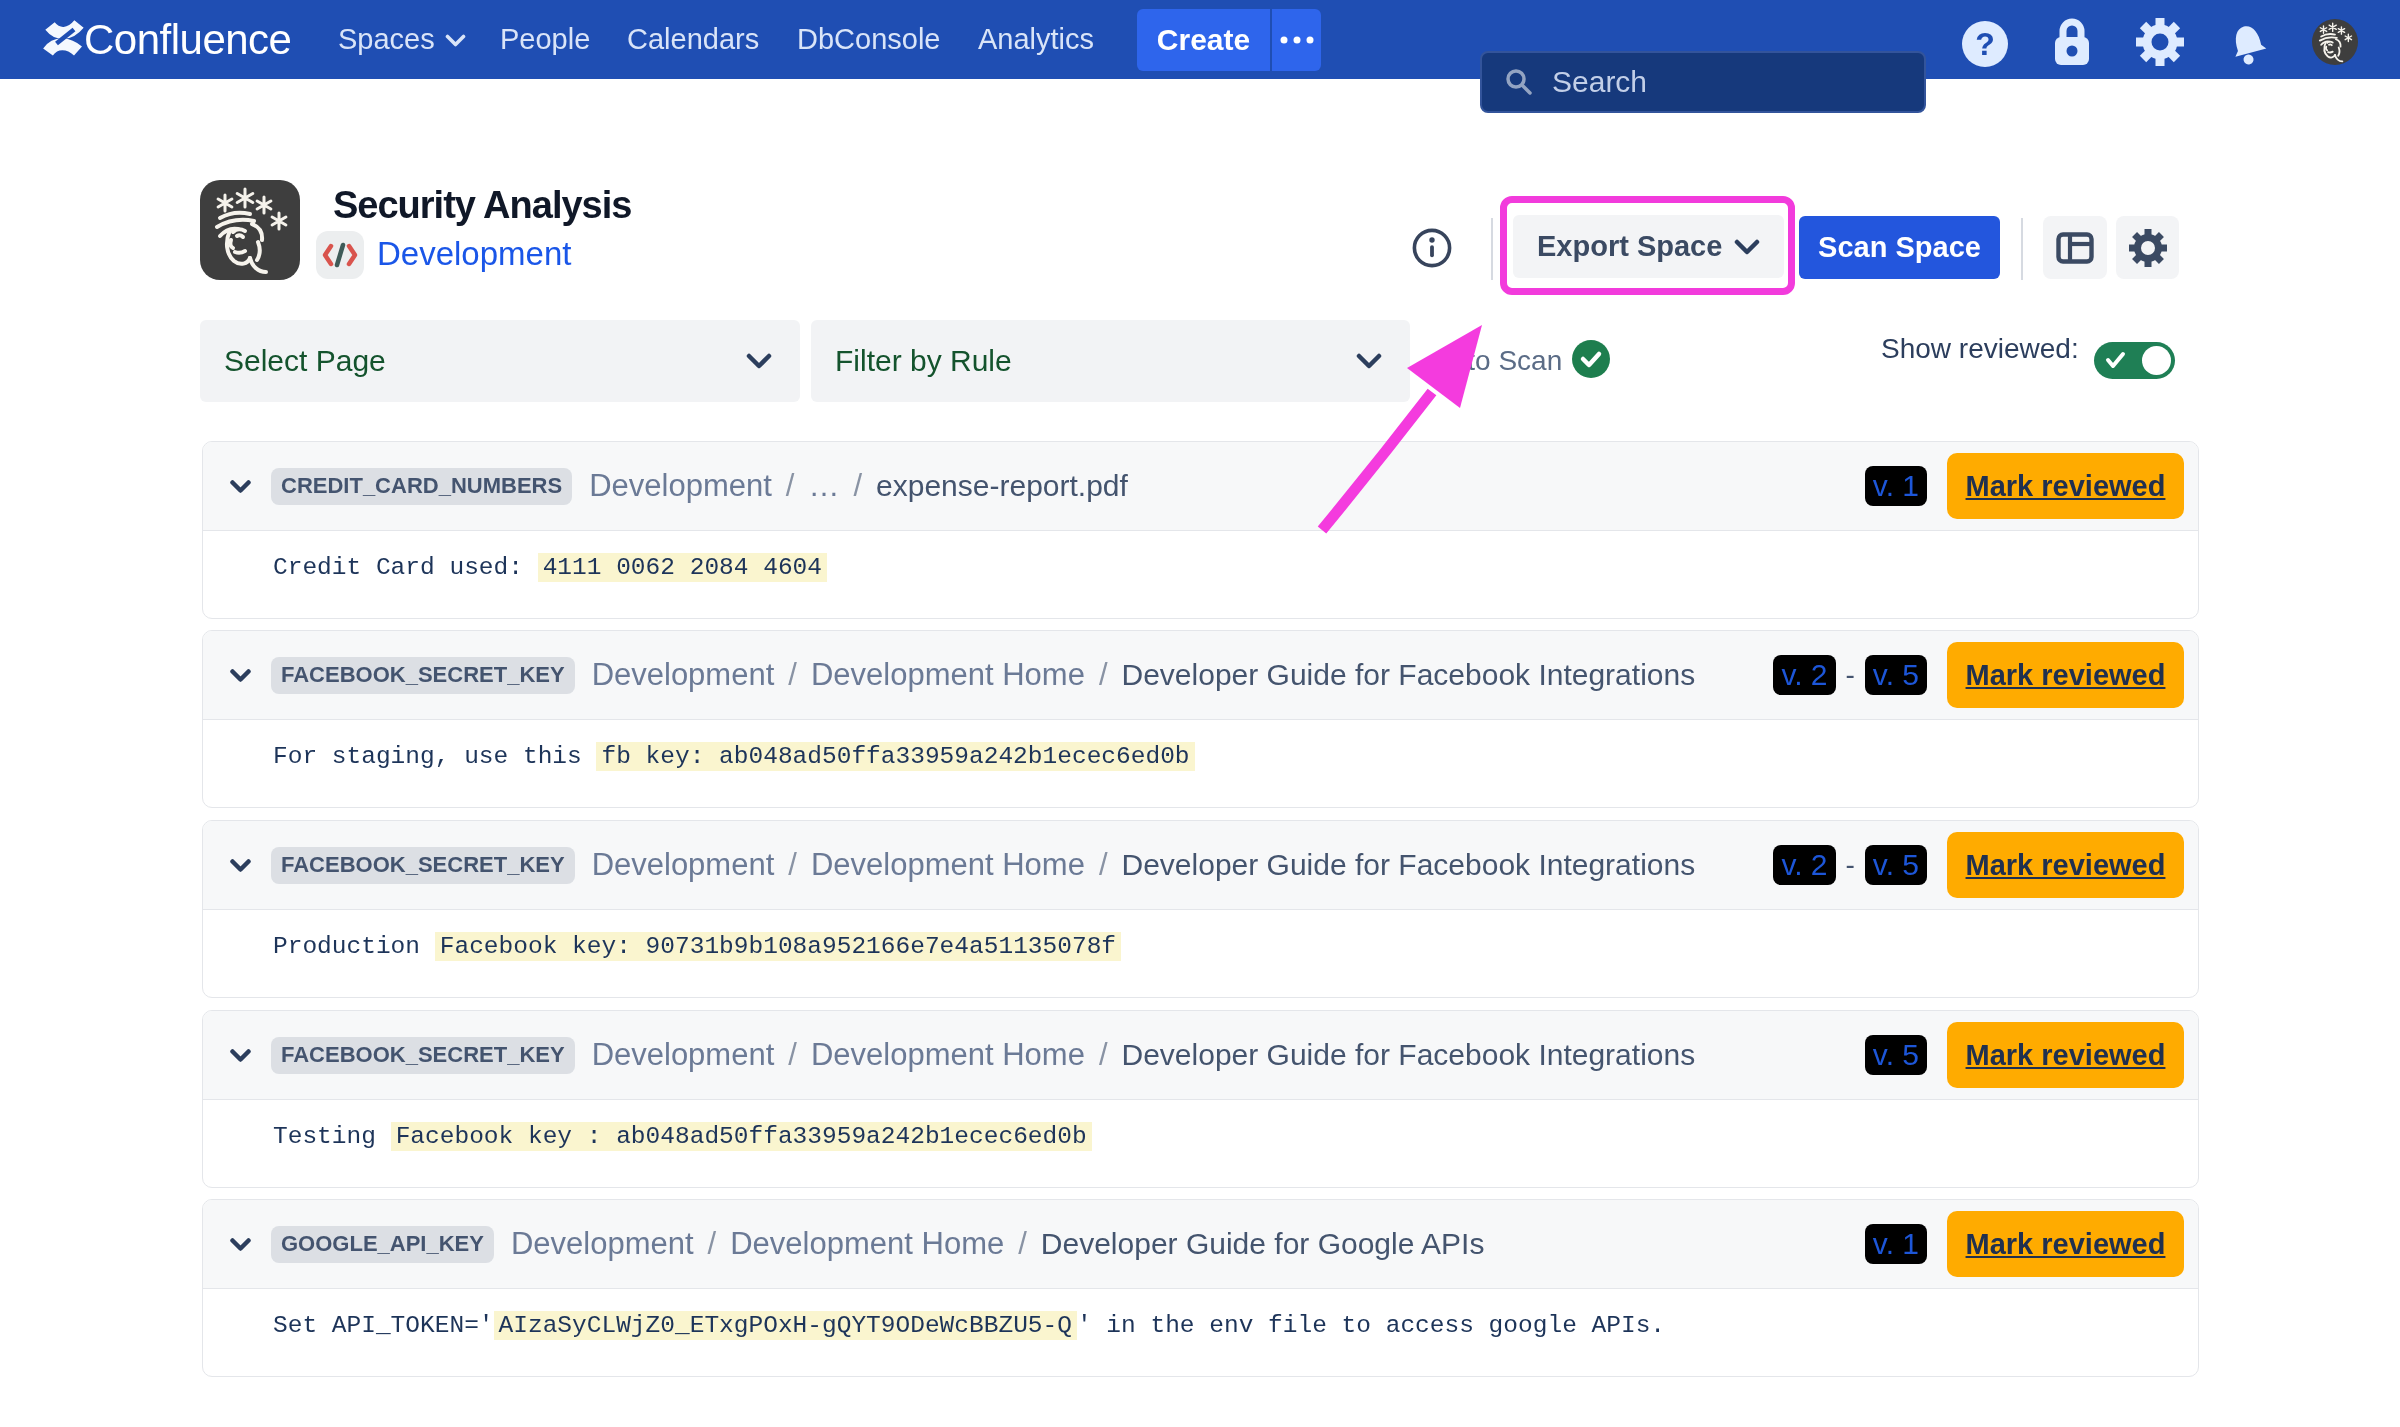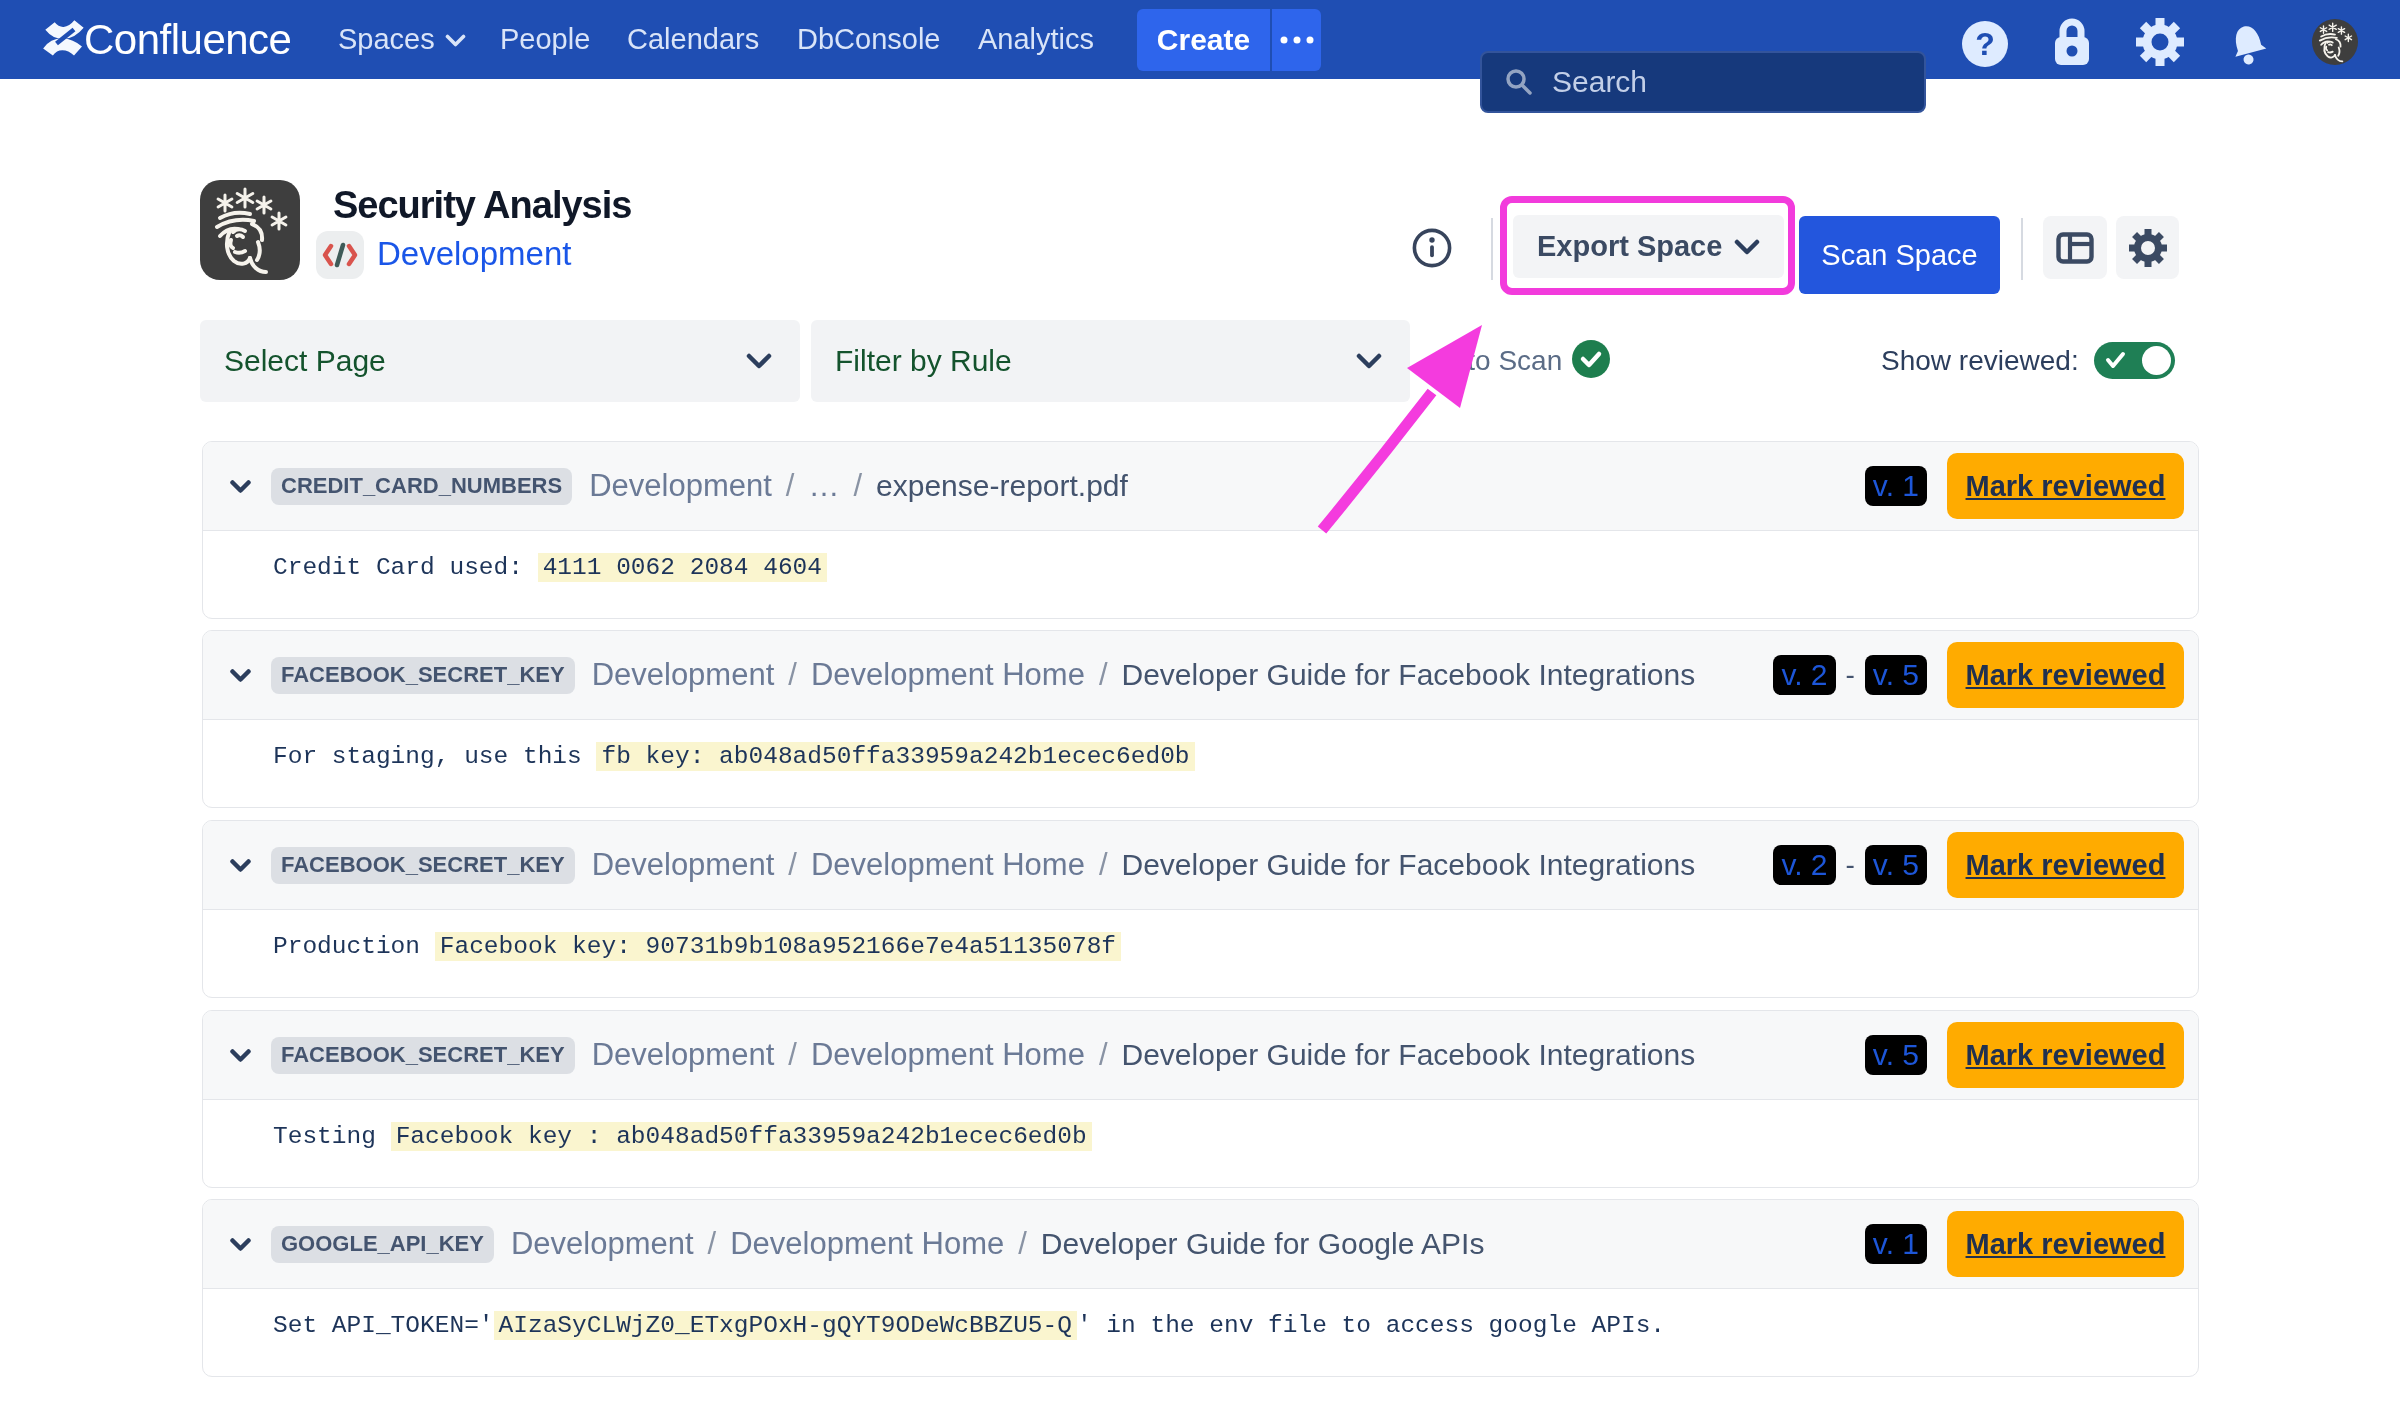--- a/index.html
+++ b/index.html
@@ -15,26 +15,26 @@
   .search { position:absolute; left:1480px; top:11px; width:446px; height:62px; background:#16397C; border:2px solid #33549B; border-radius:8px; display:flex; align-items:center;margin-top:40px; }
   .search .txt { color:#C2CFE8; font-size:30px; margin-left:18px; }
   
   .spaceicon { position:absolute; left:200px; top:180px; width:100px; height:100px; background:#3E3E3E; border-radius:20px; }
   .ptitle { position:absolute; left:333px; top:184px; font-size:38px; font-weight:bold; letter-spacing:-1px; color:#101828; }
   .devtile { position:absolute; left:316px; top:231px; width:48px; height:48px; background:#ECEEEF; border-radius:12px; display:flex; align-items:center; justify-content:center; }
   .devlink { position:absolute; left:377px; top:235px; font-size:33px; color:#1A56E8; }
   .sep { position:absolute; width:2px; background:#D6DAE1; }
   .pinkbox { position:absolute; left:1500px; top:196px; width:295px; height:99px; border:7px solid #F23BDC; border-radius:12px; }
   .exportbtn { position:absolute; left:1513px; top:215px; width:271px; height:63px; background:#F3F4F6; border-radius:6px; display:flex; align-items:center; justify-content:space-between; padding:0 24px; color:#3B4A63; font-size:29px; font-weight:bold; }
-  .scanbtn { position:absolute; left:1799px; top:216px; width:201px; height:78px; background:#2356DD; border-radius:6px; display:flex; align-items:center; justify-content:center; color:#fff; font-size:29px; font-weight:normal; }
+  .scanbtn { position:absolute; left:1799px; top:216px; width:201px; height:63px; background:#2356DD; border-radius:6px; display:flex; align-items:center; justify-content:center; color:#fff; font-size:29px; font-weight:bold; }
   .sqbtn { position:absolute; top:216px; width:64px; height:63px; background:#F3F4F6; border-radius:8px; display:flex; align-items:center; justify-content:center; }
   
   .drop { position:absolute; top:320px; height:82px; background:#F2F3F5; border-radius:6px; display:flex; align-items:center; justify-content:space-between; padding:0 28px 0 24px; color:#14532d; font-size:30px;gap:34px; }
   .autoscan { position:absolute; left:1433px; top:320px; height:82px; display:flex; align-items:center; color:#5B6C86; font-size:28px; }
-  .showrev { position:absolute; left:1881px; top:320px; height:82px; display:flex; align-items:center; color:#2C3E5D; font-size:28px; }
+  .showrev { position:absolute; left:1881px; top:308px; height:82px; display:flex; align-items:center; color:#2C3E5D; font-size:28px; }
   .toggle { position:absolute; left:2094px; top:342px; width:81px; height:37px; background:#1F7F55; border-radius:19px; }
   .toggle .knob { position:absolute; right:4px; top:4px; width:29px; height:29px; background:#fff; border-radius:50%; }
   
   .card { position:absolute; left:202px; width:1997px; height:178px; border:1px solid #E4E6EA; border-radius:10px; background:#fff; overflow:hidden; }
   .chead { height:89px; background:#F7F8F9; border-bottom:1px solid #E4E6EA; display:flex; align-items:center; padding:0 14px 0 27px; }
   .pill { background:#DCDFE4; border-radius:8px; height:37px; display:flex; align-items:center; padding:0 10px; color:#44546F; font-weight:bold; font-size:22px; margin-left:20px; flex-shrink:0; }
   .crumbs { display:flex; align-items:center; margin-left:17px; font-size:31px; color:#6B7A96; white-space:nowrap; flex-shrink:1; min-width:0; overflow:hidden; }
   .crumbs .s { margin:0 14px; color:#8993A4; }
   .crumbs .last { color:#44546E; font-weight:500; font-size:30px; }
   .spacer { flex:1; }

